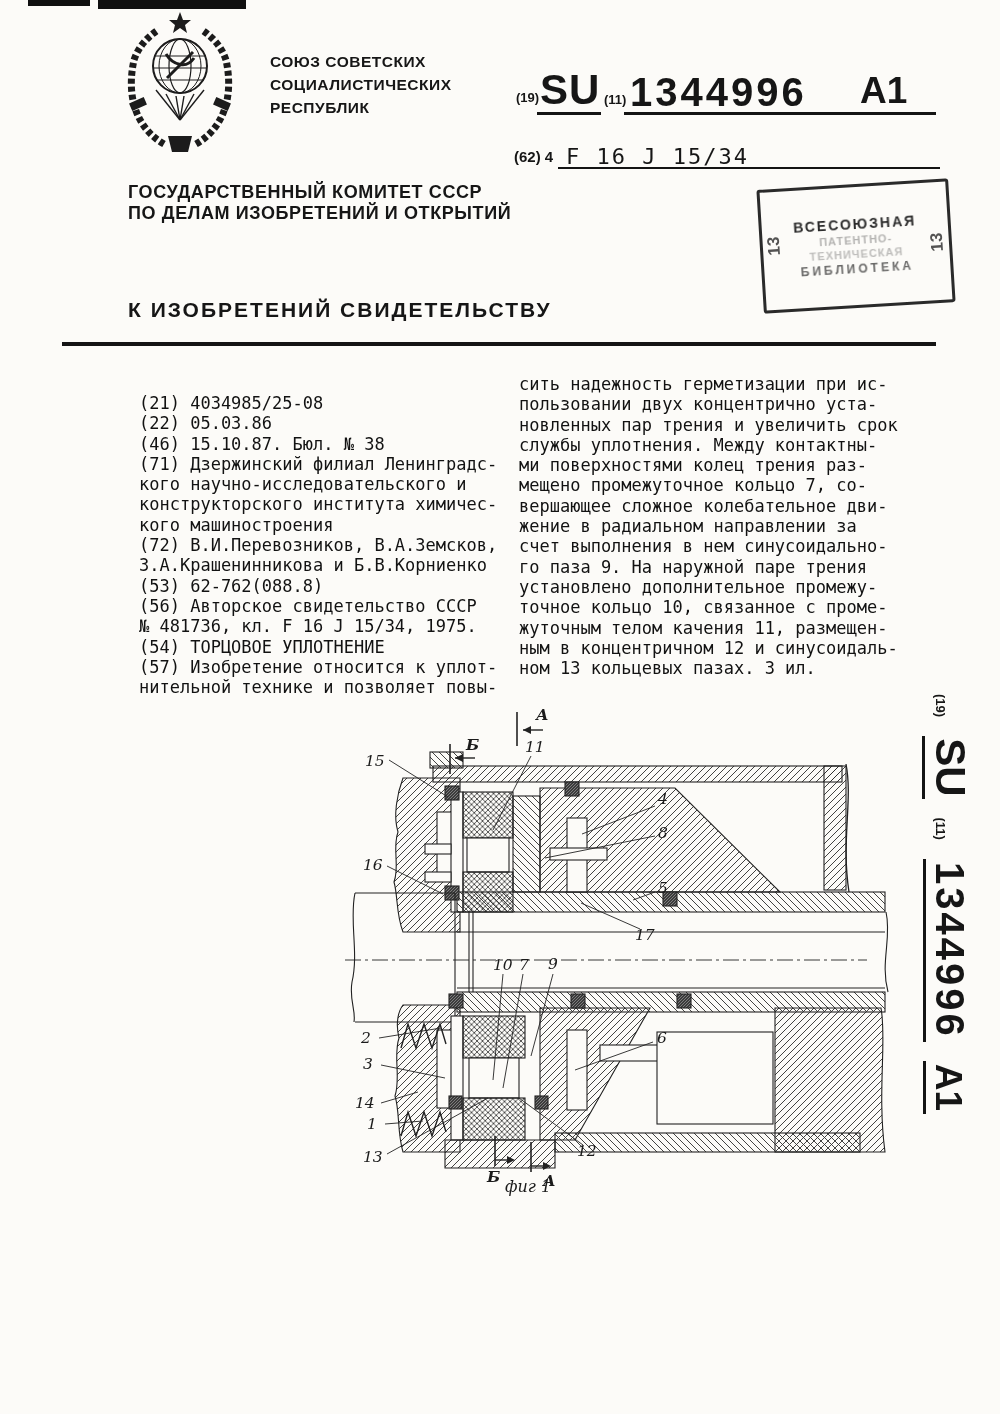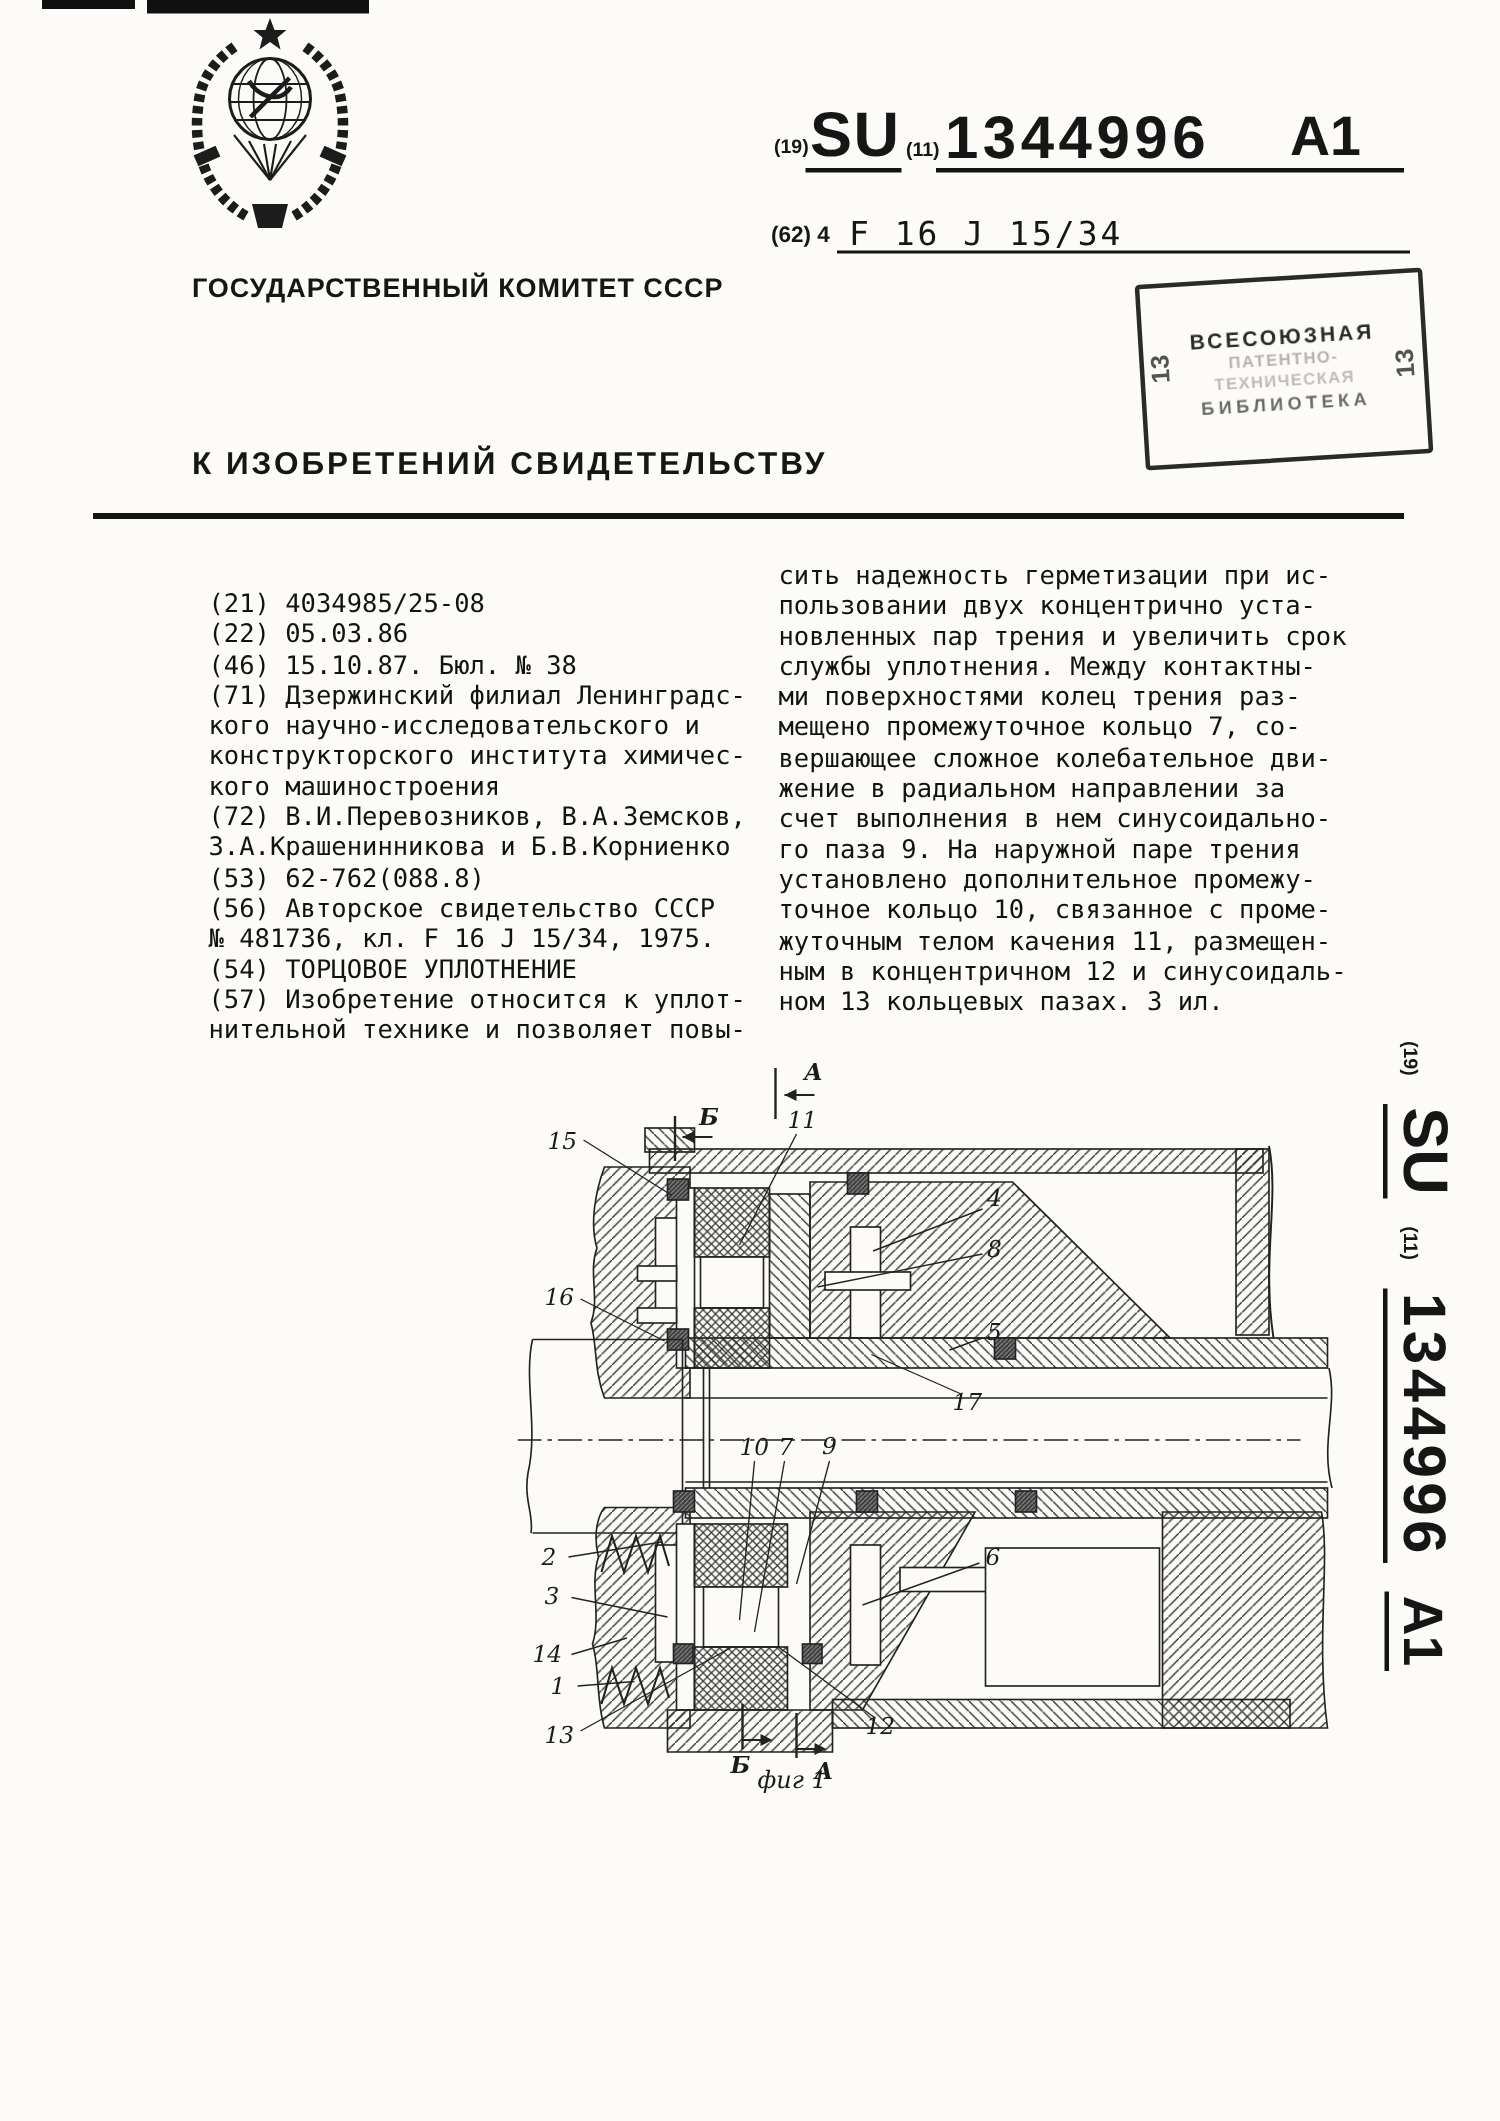--- a/index.html
+++ b/index.html
@@ -84,20 +84,25 @@
           <line x1="64" y1="112" x2="88" y2="82"></line>
       </g>
       <path d="M48,136 C20,120 10,88 18,52 C22,40 30,30 42,22" stroke-width="7" stroke-dasharray="5 3"></path>
       <path d="M80,136 C108,120 118,88 110,52 C106,40 98,30 86,22" stroke-width="7" stroke-dasharray="5 3"></path>
       <rect x="14" y="92" width="16" height="8" fill="#1c1c1c" stroke="none" transform="rotate(-24 22 96)"></rect>
       <rect x="98" y="92" width="16" height="8" fill="#1c1c1c" stroke="none" transform="rotate(24 106 96)"></rect>
       <path d="M52,128 L76,128 L72,144 L56,144 Z" fill="#1c1c1c" stroke="none"></path>
     </g>
   </svg>
 
+  <div class="abs union">
+      <div class="line">СОЮЗ СОВЕТСКИХ</div>
+      <div class="line">СОЦИАЛИСТИЧЕСКИХ</div>
+      <div class="line">РЕСПУБЛИК</div>
+    </div>
 
   <div class="abs c-small" style="left:516px;top:90px;">(19)</div>
   <div class="abs su-big">SU</div>
   <div class="abs bar" style="left:537px;top:112px;width:64px;height:3px;"></div>
   <div class="abs c-small" style="left:604px;top:92px;">(11)</div>
   <div class="abs num-big">1344996</div>
   <div class="abs kind-big">A1</div>
   <div class="abs bar" style="left:624px;top:112px;width:312px;height:3px;"></div>
 
   <div class="abs ipc-code">(62) 4</div>
@@ -110,20 +115,21 @@
       <div class="st2">ПАТЕНТНО-</div>
       <div class="st3">ТЕХНИЧЕСКАЯ</div>
       <div class="st4">БИБЛИОТЕКА</div>
     </div>
     <div class="stnum l">13</div>
     <div class="stnum r">13</div>
   </div>
 
   <div class="abs committee">
       <div class="line">ГОСУДАРСТВЕННЫЙ КОМИТЕТ СССР</div>
+      <div class="line">ПО ДЕЛАМ ИЗОБРЕТЕНИЙ И ОТКРЫТИЙ</div>
     </div>
 
   <div class="abs doc-subtitle">К ИЗОБРЕТЕНИЙ СВИДЕТЕЛЬСТВУ</div>
   <div class="abs rule-main"></div>
 
   <div class="abs col col-left"><div class="line">(21) 4034985/25-08</div><div class="line">(22) 05.03.86</div><div class="line">(46) 15.10.87. Бюл. № 38</div><div class="line">(71) Дзержинский филиал Ленинградс-</div><div class="line">кого научно-исследовательского и</div><div class="line">конструкторского института химичес-</div><div class="line">кого машиностроения</div><div class="line">(72) В.И.Перевозников, В.А.Земсков,</div><div class="line">З.А.Крашенинникова и Б.В.Корниенко</div><div class="line">(53) 62-762(088.8)</div><div class="line">(56) Авторское свидетельство СССР</div><div class="line">№ 481736, кл. F 16 J 15/34, 1975.</div><div class="line">(54) ТОРЦОВОЕ УПЛОТНЕНИЕ</div><div class="line">(57) Изобретение относится к уплот-</div><div class="line">нительной технике и позволяет повы-</div></div>
   <div class="abs col col-right"><div class="line">сить надежность герметизации при ис-</div><div class="line">пользовании двух концентрично уста-</div><div class="line">новленных пар трения и увеличить срок</div><div class="line">службы уплотнения. Между контактны-</div><div class="line">ми поверхностями колец трения раз-</div><div class="line">мещено промежуточное кольцо 7, со-</div><div class="line">вершающее сложное колебательное дви-</div><div class="line">жение в радиальном направлении за</div><div class="line">счет выполнения в нем синусоидально-</div><div class="line">го паза 9. На наружной паре трения</div><div class="line">установлено дополнительное промежу-</div><div class="line">точное кольцо 10, связанное с проме-</div><div class="line">жуточным телом качения 11, размещен-</div><div class="line">ным в концентричном 12 и синусоидаль-</div><div class="line">ном 13 кольцевых пазах. 3 ил.</div></div>
 
   <div class="abs vside">
     <span class="sm">(19)</span>

